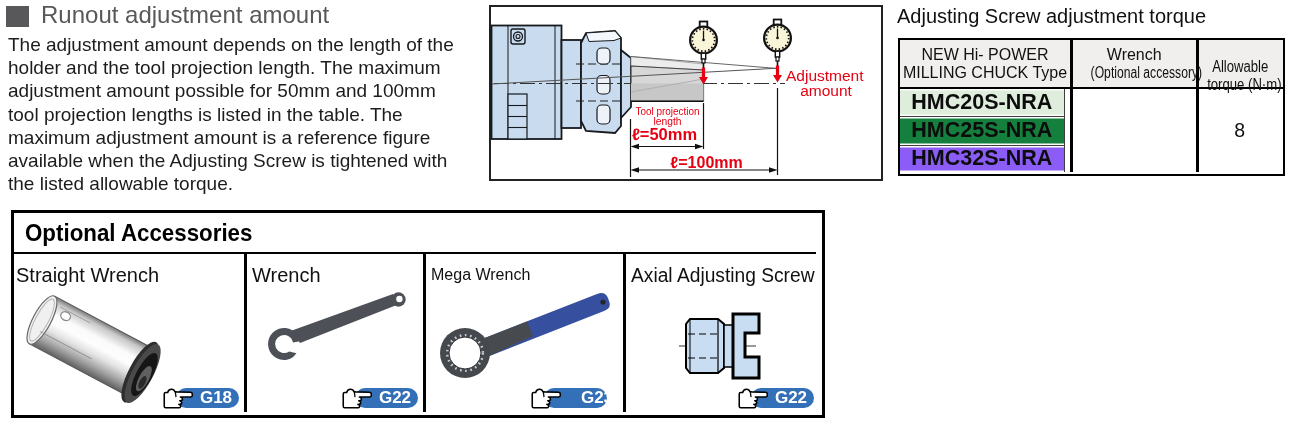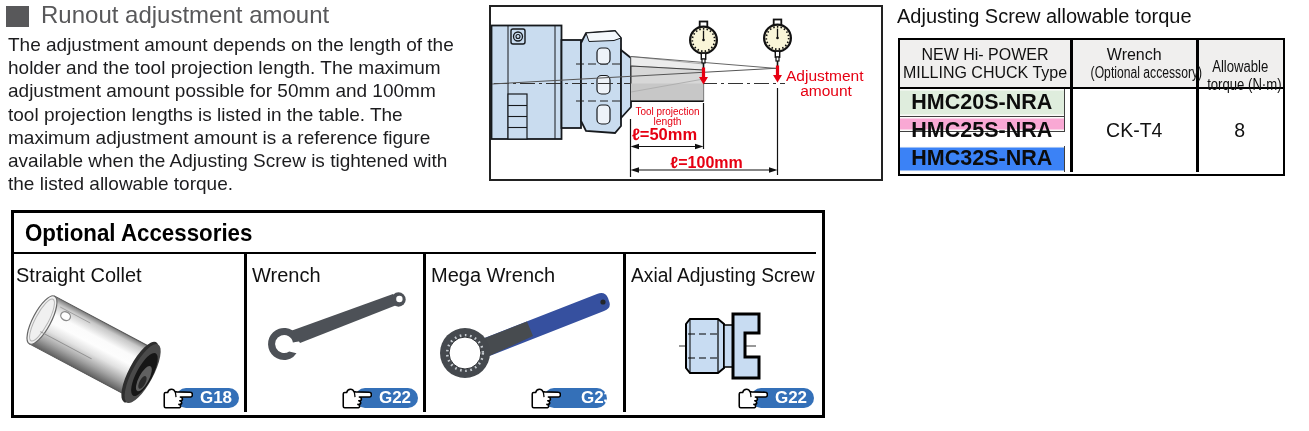--- a/index.html
+++ b/index.html
@@ -103,51 +103,50 @@
   <g fill="#e60012" font-family="Liberation Sans, sans-serif">
     <text x="179.5" y="110.5" font-size="11.5" text-anchor="middle" textLength="64" lengthAdjust="spacingAndGlyphs">Tool projection</text>
     <text x="179.5" y="121" font-size="11.5" text-anchor="middle" textLength="28" lengthAdjust="spacingAndGlyphs">length</text>
     <text x="176.4" y="136" font-size="16.5" font-weight="bold" text-anchor="middle">ℓ=50mm</text>
     <text x="218.6" y="164" font-size="16" font-weight="bold" text-anchor="middle">ℓ=100mm</text>
     <text x="298" y="77" font-size="15.5">Adjustment</text>
     <text x="338" y="91.7" font-size="15.5" text-anchor="middle">amount</text>
   </g>
 </svg>
 
-<div class="abs" style="left:897px;top:3.5px;font-size:20px;line-height:24px;color:#111;">Adjusting Screw allowable torque</div>
+<div class="abs" style="left:897px;top:3.5px;font-size:20px;line-height:24px;color:#111;">Adjusting Screw adjustment torque</div>
 
 <div class="abs" style="left:898px;top:38px;width:386.5px;height:137.5px;border:2.75px solid #000;box-sizing:border-box;background:#fff;text-decoration:underline;">
 
   <div style="position:absolute;left:0;top:0;width:100%;height:48.5px;background:#f0efee;border-bottom:2.5px solid #000;box-sizing:border-box;"></div>
 
   <div style="position:absolute;left:170px;top:0;width:2.75px;height:132px;background:#000;"></div>
   <div style="position:absolute;left:296px;top:0;width:2.75px;height:132px;background:#000;"></div>
 
   <div style="position:absolute;left:0;top:5.5px;width:170px;text-align:center;font-size:16px;line-height:18.7px;color:#111;">NEW Hi- POWER<br>MILLING CHUCK Type</div>
   <div style="position:absolute;left:172.75px;top:5.5px;width:123px;text-align:center;font-size:16px;line-height:18.7px;color:#111;white-space:nowrap;">Wrench<br><span style="display:inline-block;transform:scaleX(0.76);">(Optional accessory)</span></div>
   <div style="position:absolute;left:298.75px;top:5.5px;width:82px;text-align:center;font-size:16px;line-height:18.7px;color:#111;white-space:nowrap;margin-top:12px;"><span style="display:inline-block;transform:scaleX(0.82);">Allowable</span><br><span style="display:inline-block;transform:scaleX(0.82);">torque (N·m)</span></div>
 
   <div style="position:absolute;left:0;top:48.5px;width:164.5px;height:28px;background:#dfeddd;border-right:1.5px solid #3f3f3f;border-bottom:1.8px solid #3f3f3f;box-sizing:border-box;box-shadow:inset 0 1.5px 0 #fbfbf9,inset 0 -1.5px 0 #fbfbf9;text-align:center;font-size:21.5px;font-weight:bold;line-height:26px;color:#0c0c0c;">HMC20S-NRA</div>
-  <div style="position:absolute;left:0;top:76.5px;width:164.5px;height:15px;background:#f9a8d4;border-right:1.5px solid #3f3f3f;border-bottom:1.8px solid #3f3f3f;box-sizing:border-box;box-shadow:inset 0 1.5px 0 #fbfbf9,inset 0 -1.5px 0 #fbfbf9;text-align:center;font-size:21.5px;font-weight:bold;line-height:27px;color:#0c0c0c;">HMC25S-NRA</div>
-  <div style="position:absolute;left:0;top:105.5px;width:164.5px;height:26.5px;background:#3b82f6;border-right:1.5px solid #3f3f3f;box-sizing:border-box;box-shadow:inset 0 1.5px 0 #fbfbf9,inset 0 -1.5px 0 #fbfbf9;text-align:center;font-size:21.5px;font-weight:bold;line-height:25px;color:#0c0c0c;">HMC32S-NRA</div>
-
-  <div style="position:absolute;left:172.75px;top:48.5px;width:123px;height:83.5px;text-align:center;font-size:19.5px;color:#111;line-height:83.5px;">CK-T4</div>
+  <div style="position:absolute;left:0;top:76.5px;width:164.5px;height:29px;background:#15803d;border-right:1.5px solid #3f3f3f;border-bottom:1.8px solid #3f3f3f;box-sizing:border-box;box-shadow:inset 0 1.5px 0 #fbfbf9,inset 0 -1.5px 0 #fbfbf9;text-align:center;font-size:21.5px;font-weight:bold;line-height:27px;color:#0c0c0c;">HMC25S-NRA</div>
+  <div style="position:absolute;left:0;top:105.5px;width:164.5px;height:26.5px;background:#8b5cf6;border-right:1.5px solid #3f3f3f;box-sizing:border-box;box-shadow:inset 0 1.5px 0 #fbfbf9,inset 0 -1.5px 0 #fbfbf9;text-align:center;font-size:21.5px;font-weight:bold;line-height:25px;color:#0c0c0c;">HMC32S-NRA</div>
+
   <div style="position:absolute;left:298.75px;top:48.5px;width:82px;height:83.5px;text-align:center;font-size:19.5px;color:#111;line-height:83.5px;">8</div>
 </div>
 
 <div class="abs" style="left:10.5px;top:209.5px;width:808px;height:202px;border:3px solid #000;"></div>
 <div class="abs" style="left:25px;top:219px;font-size:24px;font-weight:bold;color:#000;line-height:28px;transform:scaleX(0.93);transform-origin:left;">Optional Accessories</div>
 <div class="abs" style="left:13.5px;top:251.5px;width:802px;height:2px;background:#000;"></div>
 <div class="abs" style="left:244px;top:253.5px;width:2.5px;height:158px;background:#000;"></div>
 <div class="abs" style="left:423px;top:253.5px;width:2.5px;height:158px;background:#000;"></div>
 <div class="abs" style="left:623px;top:253.5px;width:2.5px;height:158px;background:#000;"></div>
 
-<div class="abs" style="left:16px;top:262.5px;font-size:20px;line-height:24px;color:#111;">Straight Collet</div>
+<div class="abs" style="left:16px;top:262.5px;font-size:20px;line-height:24px;color:#111;">Straight Wrench</div>
 <div class="abs" style="left:252px;top:262.5px;font-size:20px;line-height:24px;color:#111;">Wrench</div>
-<div class="abs" style="left:431px;top:262.5px;font-size:20px;line-height:24px;color:#111;">Mega Wrench</div>
+<div class="abs" style="left:431px;top:262.5px;font-size:16px;line-height:24px;color:#111;">Mega Wrench</div>
 <div class="abs" style="left:631px;top:262.5px;font-size:20px;line-height:24px;color:#111;text-align:center;"><span style="display:inline-block;transform:scaleX(0.96);transform-origin:left;">Axial Adjusting Screw</span></div>
 
 <svg class="abs" style="left:14px;top:285px;" width="170" height="125" viewBox="0 0 170 125">
   <defs>
     <linearGradient id="met" x1="0" y1="-27" x2="0" y2="27" gradientUnits="userSpaceOnUse">
       <stop offset="0" stop-color="#7a7a7a"></stop>
       <stop offset="0.1" stop-color="#c8c8c8"></stop>
       <stop offset="0.3" stop-color="#fbfbfb"></stop>
       <stop offset="0.46" stop-color="#fdfdfd"></stop>
       <stop offset="0.62" stop-color="#e2e2e2"></stop>

